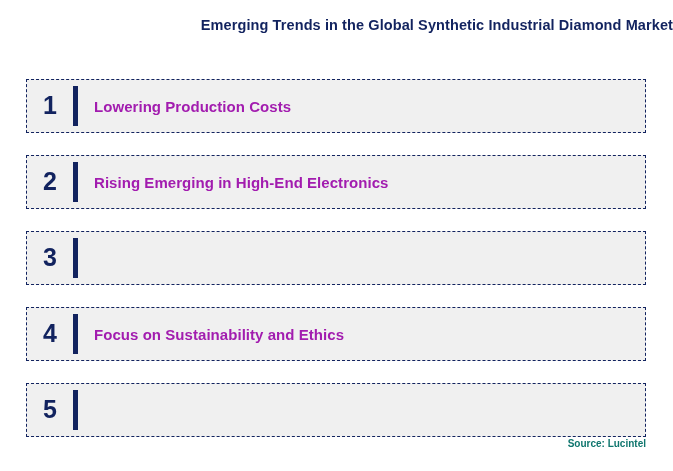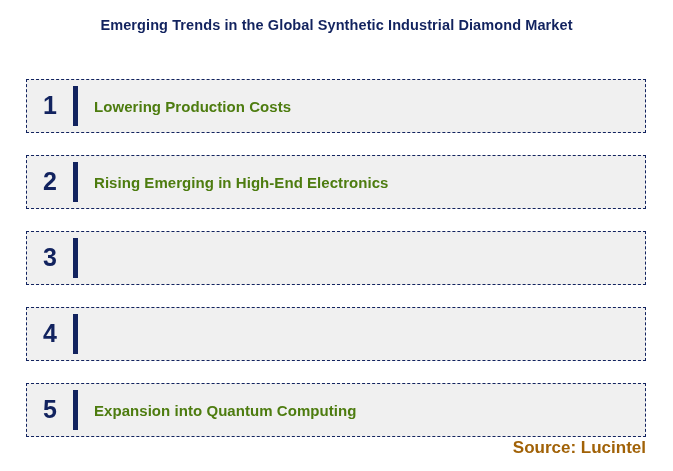--- a/index.html
+++ b/index.html
@@ -19,21 +19,21 @@
     width: 673px;
     height: 471px;
     box-sizing: border-box;
     background: #ffffff;
   }
   .title {
     position: absolute;
     left: 0;
     top: 17px;
     width: 673px;
-    text-align: center;
+    text-align: right;
     font-size: 14.5px;
     font-weight: bold;
     color: #12235f;
     letter-spacing: 0.1px;
     white-space: nowrap;
   }
   .trend-list {
     position: absolute;
     left: 26px;
     top: 79px;
@@ -67,31 +67,31 @@
     flex: 0 0 auto;
     width: 5px;
     height: 40px;
     background: #12235f;
     margin-right: 16px;
   }
   .trend-label {
     flex: 1 1 auto;
     font-size: 15px;
     font-weight: bold;
-    color: #4d7c0f;
+    color: #a21caf;
     letter-spacing: 0.05px;
     white-space: nowrap;
   }
   .source {
     position: absolute;
     right: 27px;
     top: 438px;
-    font-size: 17px;
+    font-size: 10px;
     font-weight: bold;
-    color: #a16207;
+    color: #0f766e;
     white-space: nowrap;
   }
 </style>
 </head>
 <body>
 
 <div class="page">
 
   <div class="title">Emerging Trends in the Global Synthetic Industrial Diamond Market</div>
 
@@ -110,25 +110,25 @@
     </div>
 
     <div class="trend-row">
       <div class="rank">3</div>
       <div class="divider"></div>
     </div>
 
     <div class="trend-row">
       <div class="rank">4</div>
       <div class="divider"></div>
+      <div class="trend-label">Focus on Sustainability and Ethics</div>
     </div>
 
     <div class="trend-row">
       <div class="rank">5</div>
       <div class="divider"></div>
-      <div class="trend-label">Expansion into Quantum Computing</div>
     </div>
 
   </div>
 
   <div class="source">Source: Lucintel</div>
 
 </div>
 
 </body></html>

